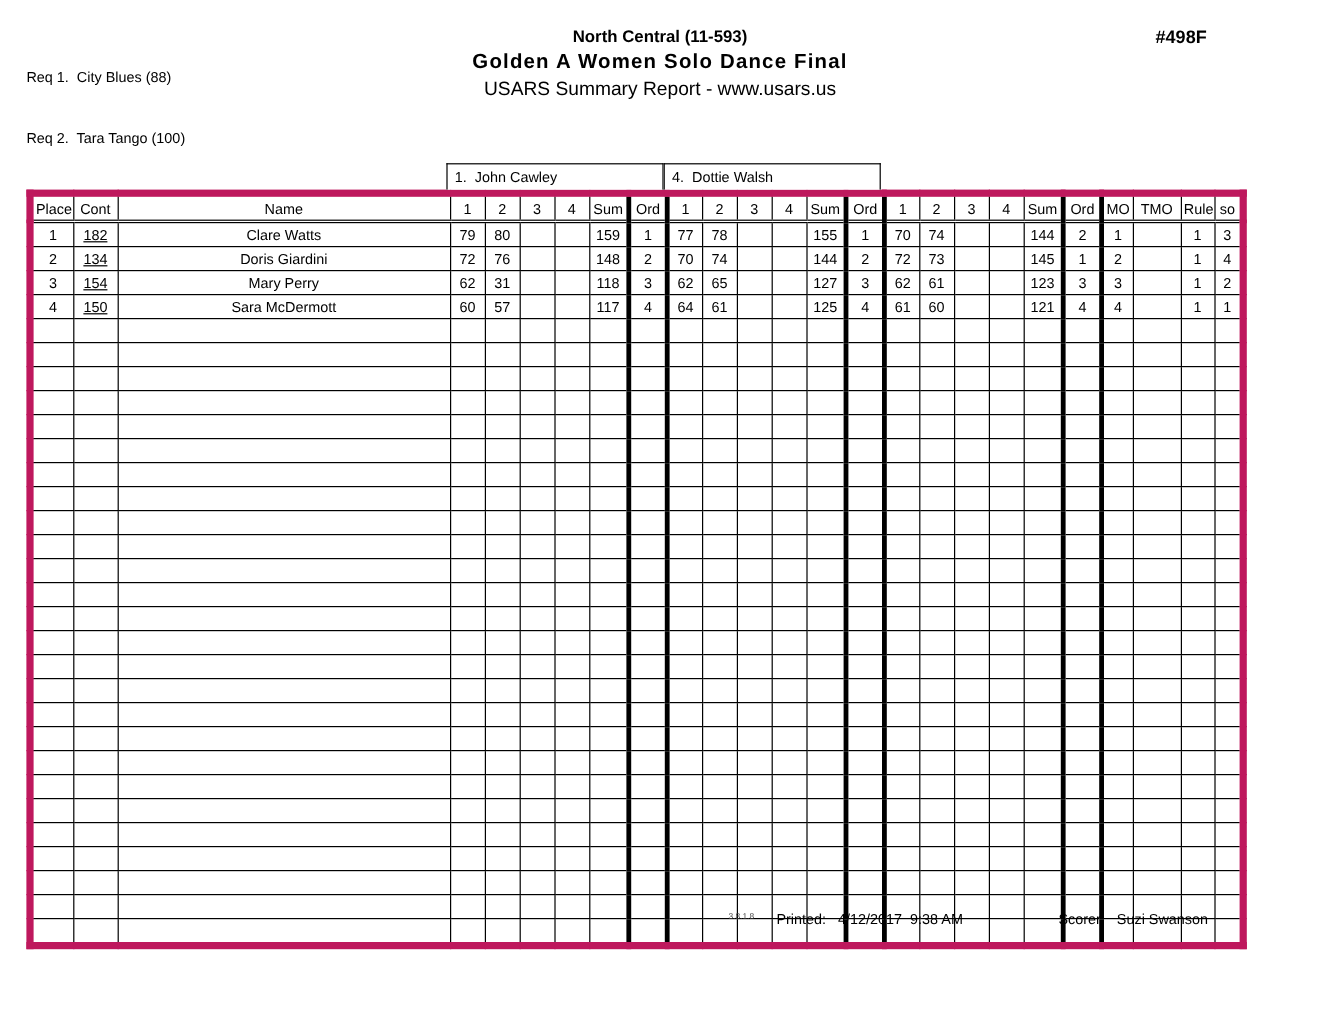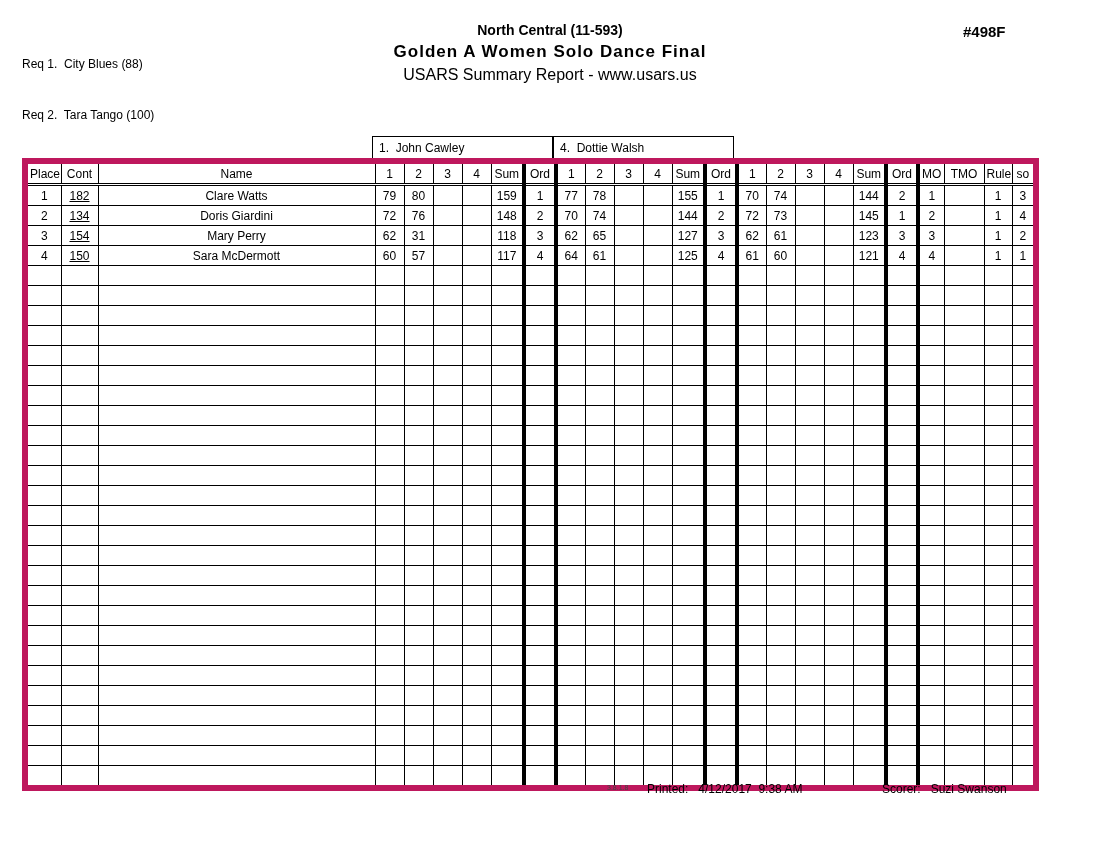--- a/index.html
+++ b/index.html
@@ -36,21 +36,21 @@
   .cell-cont{font-weight:bold;text-align:center;text-decoration:underline;}
   .cell-name{font-weight:bold;text-align:left;padding-left:6px;}
   .cell-score{text-align:left;padding-left:3px;}
   .cell-sum{text-align:right;padding-right:3px;}
   .cell-ord{text-align:center;font-weight:bold;}
   .cell-mo{text-align:center;}
   .cell-rule{text-align:right;padding-right:5px;}
   .cell-so{text-align:center;}
 
   
-  .footer{position:absolute;left:0;top:782px;width:1100px;height:20px;font-size:12px;}
+  .footer{position:absolute;left:0;top:759px;width:1100px;height:20px;font-size:12px;}
   .version{position:absolute;left:607px;top:2px;font-size:7px;color:#444;}
   .printed-line{position:absolute;left:647px;top:0;}
   .scorer-line{position:absolute;left:856px;top:0;margin-left:26px;}
   .fval{margin-left:10px;white-space:pre;}
 </style>
 </head>
 <body>
 
 <div class="page">
 

